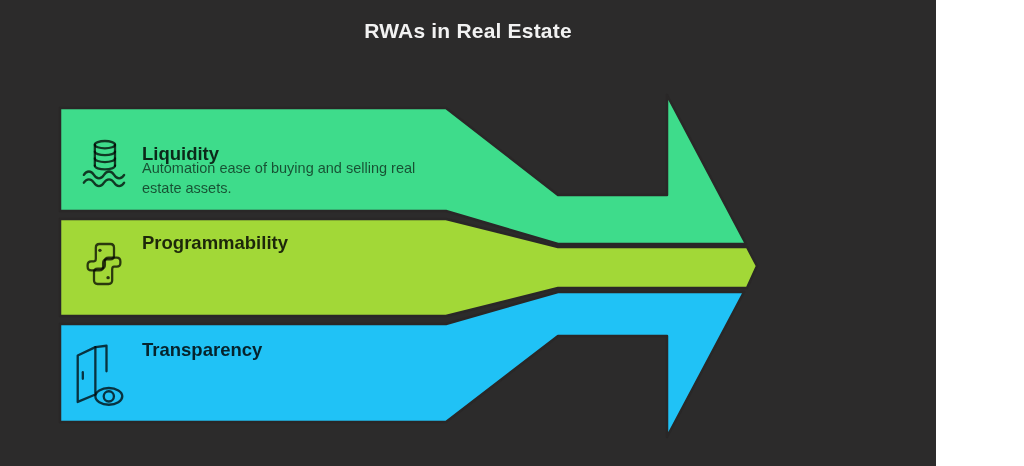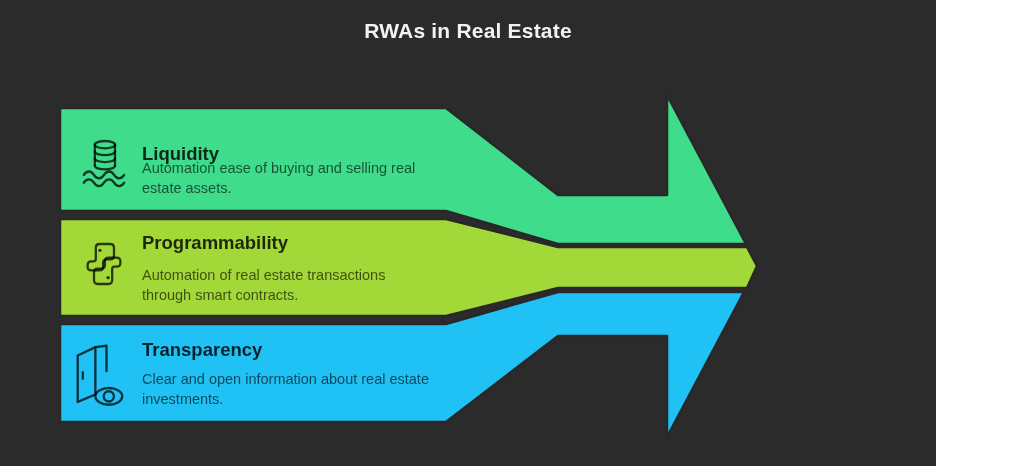--- a/index.html
+++ b/index.html
@@ -73,29 +73,27 @@
   <div class="section sec2">
     <svg class="icon" width="40" height="48" viewBox="0 0 44 52">
       <path d="M17,4 H29 Q33,4 33,8 V17 Q33,21 29,21 H25 Q21,21 21,25 V29 Q21,33 17,33 H8 Q4,33 4,29 V27 Q4,23 8,23 H11 Q13,23 13,20 V8 Q13,4 17,4 Z"></path>
       <circle class="dot" cx="17.5" cy="11" r="1.9"></circle>
       <g transform="rotate(180 22 26)">
         <path d="M17,4 H29 Q33,4 33,8 V17 Q33,21 29,21 H25 Q21,21 21,25 V29 Q21,33 17,33 H8 Q4,33 4,29 V27 Q4,23 8,23 H11 Q13,23 13,20 V8 Q13,4 17,4 Z"></path>
         <circle class="dot" cx="17.5" cy="11" r="1.9"></circle>
       </g>
     </svg>
     <div class="label">Programmability</div>
-    <div class="desc">Automation of real estate transactions through smart contracts.</div>
   </div>
 
   <div class="section sec3">
     <svg class="icon" width="52" height="68" viewBox="0 0 56 72">
       <polygon points="4,15 23,6 23,57 4,65"></polygon>
       <line x1="9.5" y1="33" x2="9.5" y2="40"></line>
       <polyline points="23,6 35,4.5 35,32"></polyline>
       <ellipse cx="37.5" cy="59" rx="14.5" ry="9"></ellipse>
       <circle cx="37.5" cy="59" r="5.5" fill="none" stroke="currentColor" stroke-width="2.5"></circle>
     </svg>
     <div class="label">Transparency</div>
-    <div class="desc">Clear and open information about real estate investments.</div>
   </div>
 
 
 </div>
 
 </body></html>

